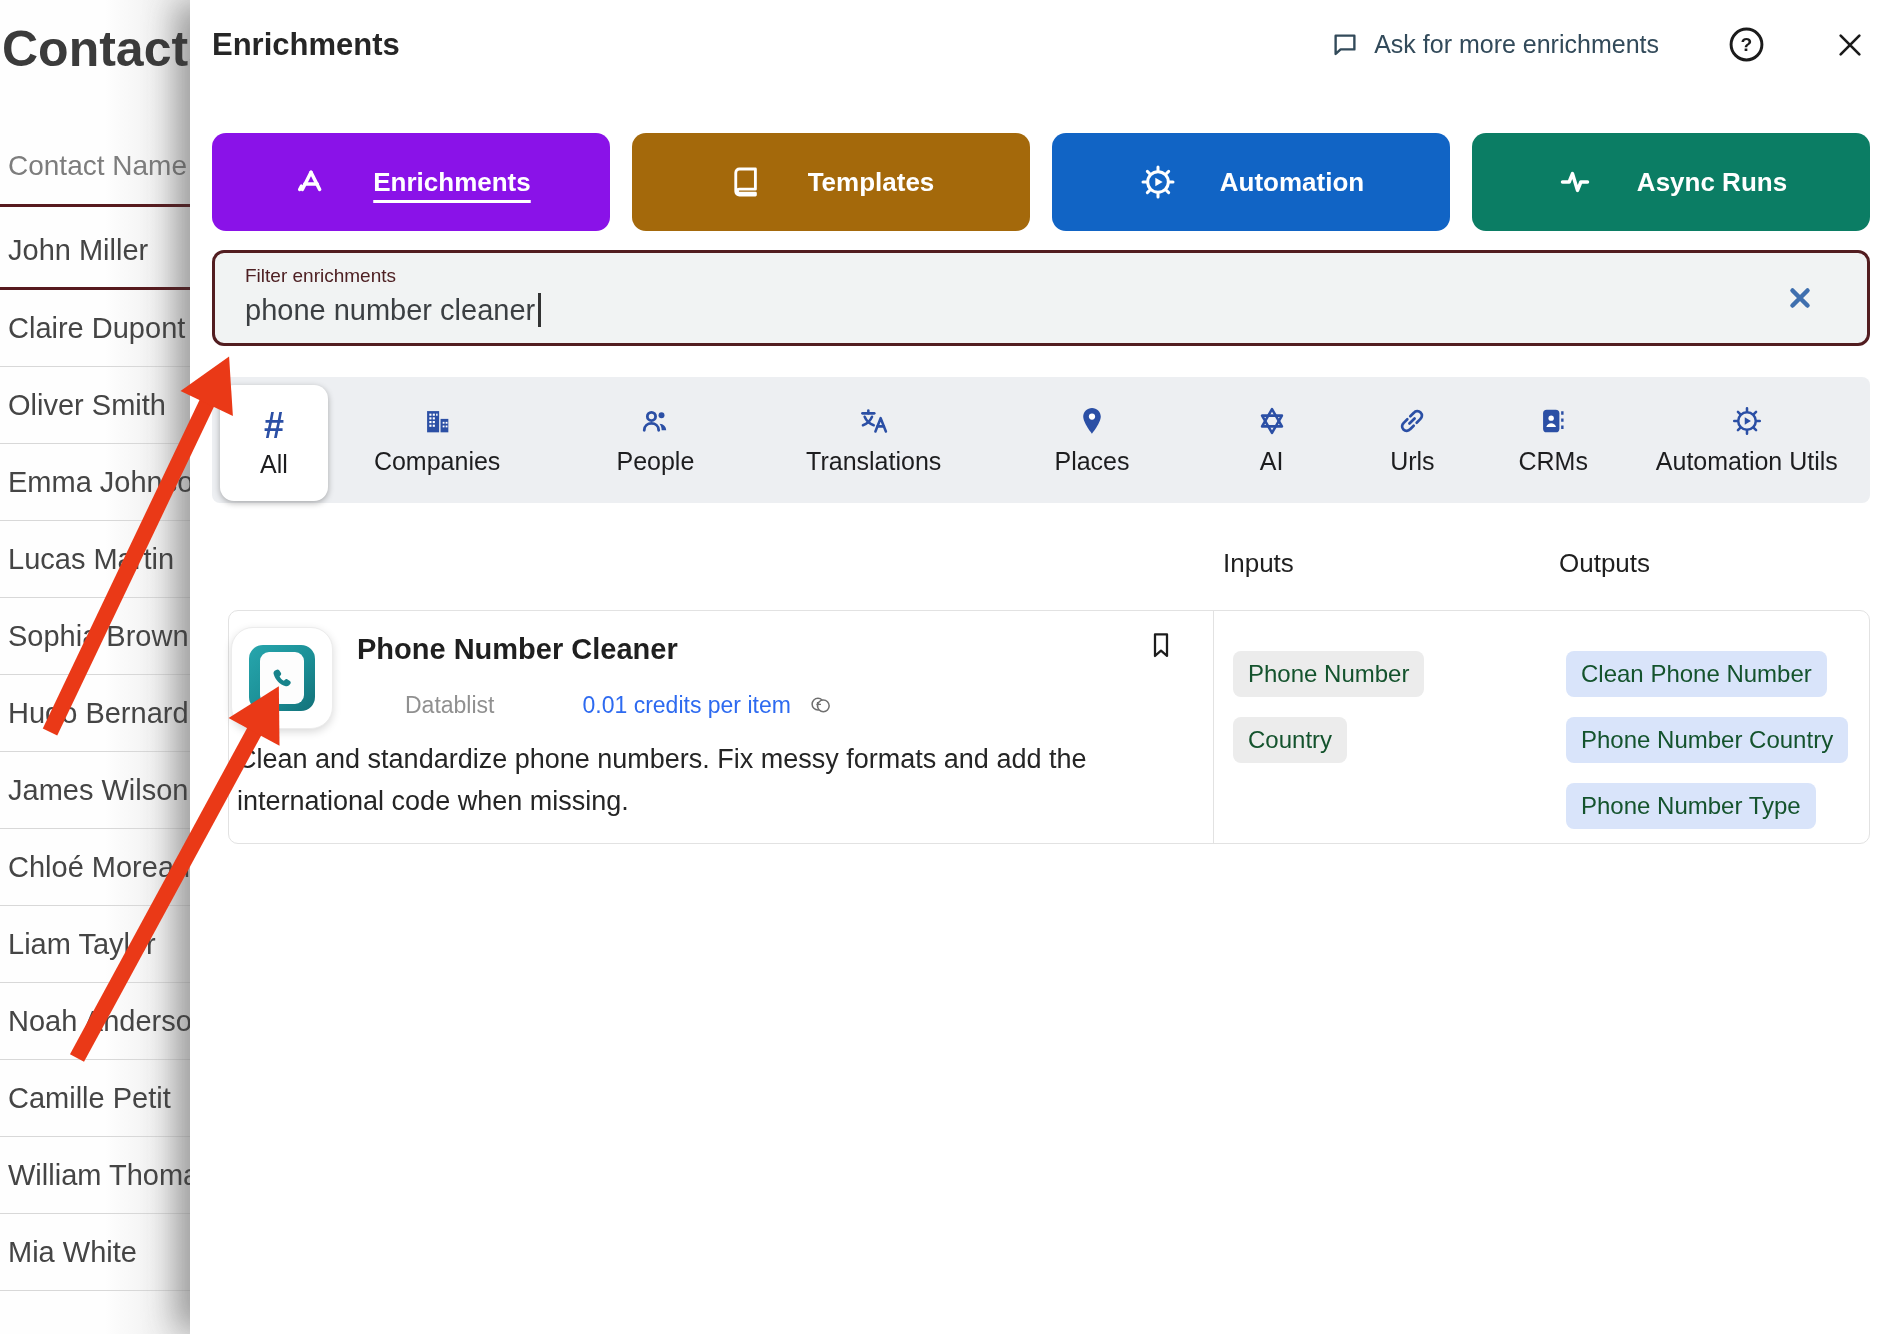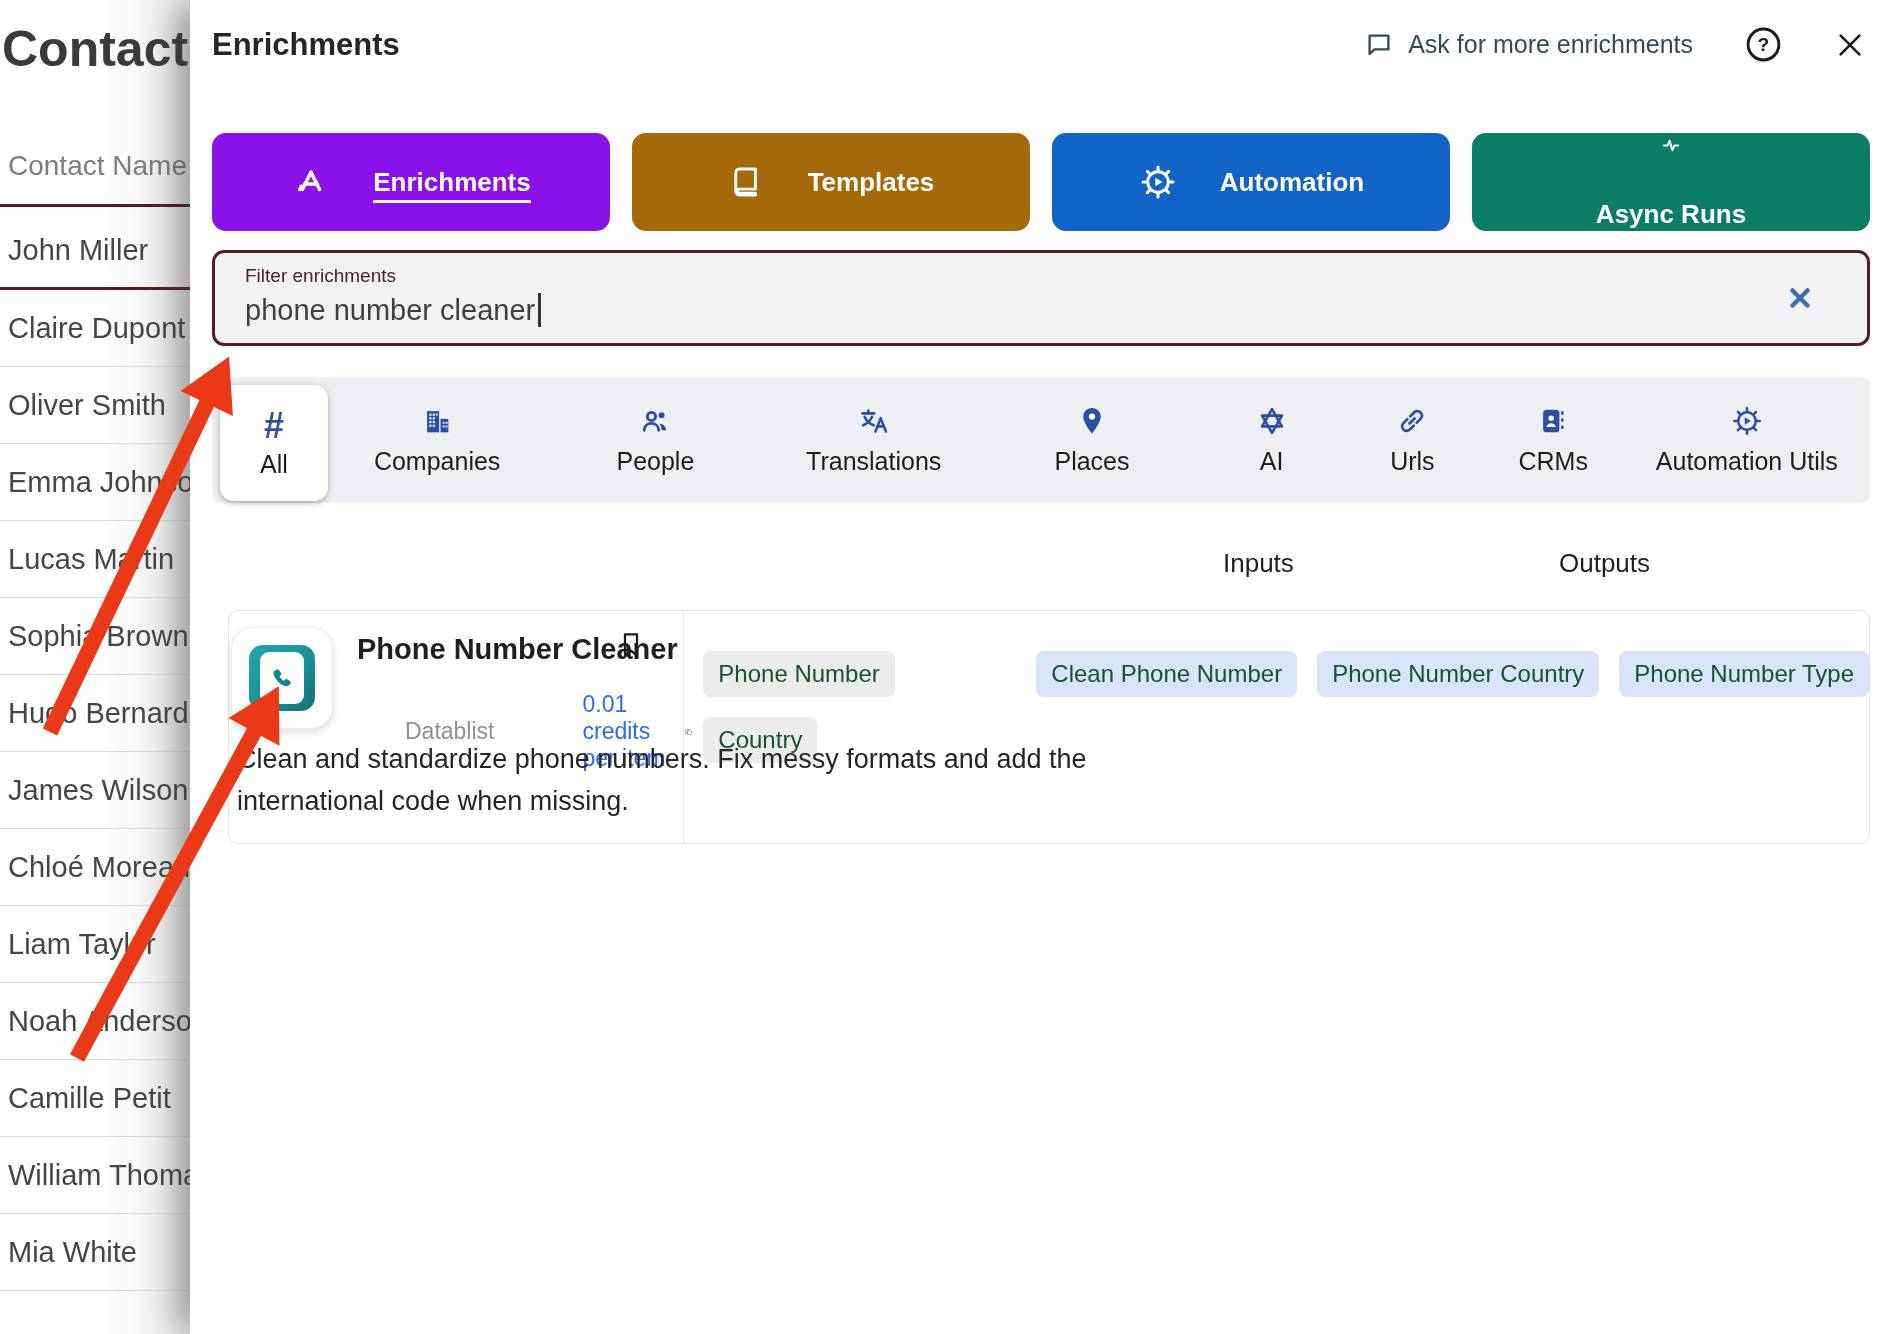--- a/index.html
+++ b/index.html
@@ -19,34 +19,34 @@
             border-bottom:1px solid #d8d8d8;box-sizing:border-box;}
   .side-row span{font-size:29px;color:#454545;white-space:nowrap;}
   .row-active{border-bottom:3px solid #571a1e;}
 
   
   .panel{position:absolute;left:190px;top:0;width:1698px;height:1334px;background:#fff;
          box-shadow:-18px 0 30px -4px rgba(60,60,60,.45);}
 
   .p-header{position:absolute;top:26px;left:22px;right:22px;display:flex;align-items:center;}
   .p-title{margin:0;font-size:31px;font-weight:700;color:#262626;}
-  .p-actions{margin-left:auto;display:flex;align-items:center;gap:52px;}
+  .p-actions{margin-left:auto;display:flex;align-items:center;gap:69px;}
   .ask{display:flex;align-items:center;gap:14px;cursor:pointer;}
   .ask span{font-size:25px;color:#324a5a;}
   .icon-btn{cursor:pointer;display:block;}
 
   .nav-row{position:absolute;top:133px;left:22px;right:18px;display:flex;gap:22px;}
   .nav-btn{flex:1;height:98px;border:none;border-radius:14px;display:flex;align-items:center;
            justify-content:center;gap:42px;color:#fff;font-size:26px;font-weight:700;
            font-family:"Liberation Sans",sans-serif;cursor:pointer;}
   .btn-enrich{background:#8a12e8;}
   .btn-enrich span{text-decoration:underline;text-decoration-thickness:3px;text-underline-offset:9px;}
   .btn-templates{background:#a4690b;}
   .btn-automation{background:#1164c5;}
-  .btn-async{background:#0b7d64;flex-direction:column;}
+  .btn-async{background:#0b7d64;}
 
   .filter{position:absolute;top:250px;left:22px;right:18px;height:96px;box-sizing:border-box;
           border:3px solid #521d20;border-radius:12px;background:#f1f3f3;padding:12px 30px;}
   .f-label{font-size:19px;color:#4e2023;}
   .f-value{margin-top:6px;font-size:29px;color:#3b3f42;display:flex;align-items:center;}
   .caret{display:inline-block;width:3px;height:34px;background:#333;margin-left:3px;}
   .clear-x{position:absolute;right:52px;top:50%;transform:translateY(-50%);cursor:pointer;}
 
   .tabs{position:absolute;top:377px;left:22px;right:18px;height:126px;background:#edeff2;
         border-radius:8px;display:flex;align-items:stretch;}
@@ -80,21 +80,21 @@
   .c-meta{position:absolute;left:128px;top:80px;display:flex;align-items:center;}
   .c-vendor{font-size:23px;color:#909090;margin-left:48px;}
   .c-price{font-size:23px;color:#2d6af0;margin-left:88px;}
   .c-coins{margin-left:16px;}
   .bookmark{position:absolute;right:36px;top:18px;cursor:pointer;}
   .c-desc{position:absolute;left:8px;top:127px;width:905px;font-size:27px;line-height:42px;color:#252525;}
   .card-right{flex:1;display:flex;padding-top:40px;box-sizing:border-box;}
   .col-inputs{flex:0 0 333px;padding-left:19px;box-sizing:border-box;display:flex;
               flex-direction:column;align-items:flex-start;gap:20px;}
   .col-outputs{flex:1;padding-left:19px;box-sizing:border-box;display:flex;
-               flex-direction:row;align-items:flex-start;gap:20px;}
+               flex-direction:column;align-items:flex-start;gap:20px;}
   .chip{font-size:24px;color:#14532d;padding:9px 15px;border-radius:8px;white-space:nowrap;}
   .chip-in{background:#ececec;}
   .chip-out{background:#d9e4fa;}
 
   
   .arrow{position:absolute;height:0;transform-origin:0 0;z-index:60;pointer-events:none;}
   .arrow .shaft{position:absolute;left:0;top:-8px;height:16px;background:#ea3917;width:calc(100% - 46px);}
   .arrow .head{position:absolute;right:-4px;top:-29px;width:0;height:0;
                border-left:52px solid #ea3917;border-top:29px solid transparent;
                border-bottom:29px solid transparent;}

